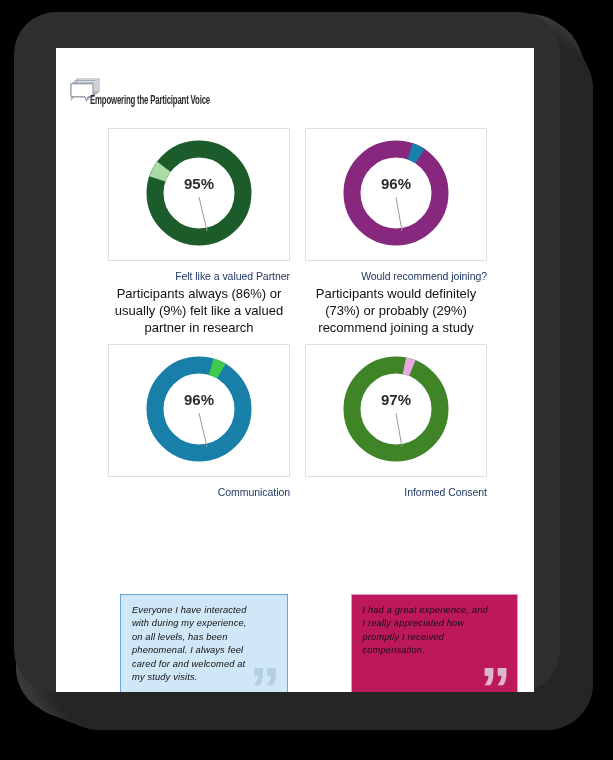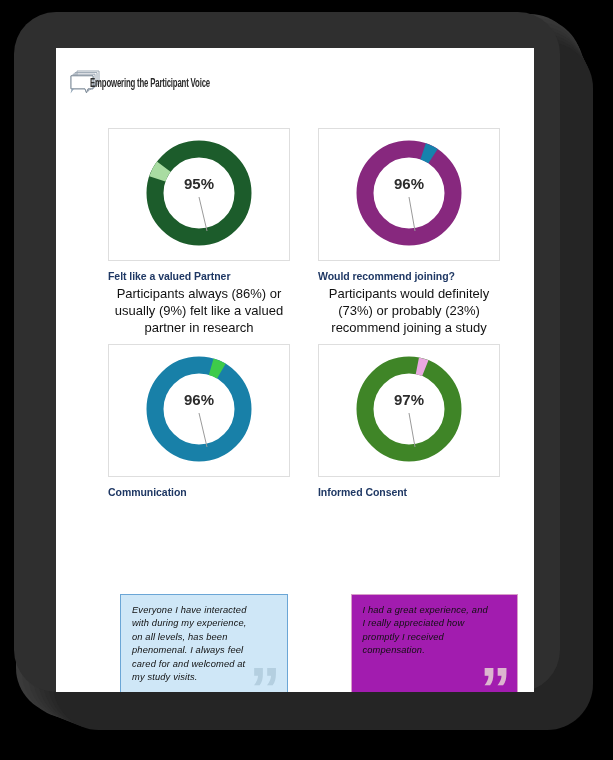--- a/index.html
+++ b/index.html
@@ -55,23 +55,23 @@
     height: 644px;
     background: #ffffff;
     box-sizing: border-box;
     overflow: hidden;
   }
 
   
   #logo {
     position: absolute;
     left: 12px;
-    top: 20px;
+    top: 27px;
     display: flex;
-    align-items: center;
+    align-items: flex-end;
     height: 30px;
   }
   #logo .logo-mark {
     width: 36px;
     height: 28px;
     position: relative;
     flex: 0 0 auto;
   }
   #logo .logo-text {
     font-family: "Liberation Sans", sans-serif;
@@ -98,42 +98,42 @@
 
   
   .chart-grid {
     position: absolute;
     left: 52px;
     top: 80px;
     width: 382px;
   }
   .chart-row {
     display: flex;
-    gap: 28px;
+    gap: 15px;
     margin-bottom: 8px;
   }
   .chart-cell {
     width: 182px;
   }
   .chart-box {
     width: 182px;
     height: 133px;
     border: 1px solid #dedede;
     box-sizing: border-box;
     background: #fff;
     display: flex;
     align-items: center;
     justify-content: center;
   }
   .chart-box svg { display: block; }
 
   .cap-title {
-    text-align: left;
+    text-align: right;
     font-size: 10.5px;
-    font-weight: 700;
+    font-weight: 400;
     color: #1f3864;
     margin-top: 9px;
     letter-spacing: -0.05px;
   }
   .cap-body {
     text-align: center;
     font-size: 13px;
     color: #111111;
     line-height: 1.32;
     margin-top: 3px;
@@ -156,21 +156,21 @@
     box-sizing: border-box;
     padding: 9px 27px 9px 11px;
     overflow: hidden;
     margin-left: 48px;
   }
   .quote-blue {
     background: #cfe7f7;
     border: 1px solid #6ba6d6;
   }
   .quote-pink {
-    background: #a21caf;
+    background: #be185d;
     border: 1px solid #d79ec9;
   }
   .quote-text {
     position: relative;
     z-index: 2;
     font-size: 9.3px;
     font-style: italic;
     line-height: 1.45;
     color: #101010;
     letter-spacing: 0.15px;
@@ -251,21 +251,21 @@
         <div class="chart-cell">
           <div class="chart-box">
             <svg width="128" height="124" viewBox="0 0 128 124" role="img">
               <circle cx="64" cy="60" r="44" fill="none" stroke="#87287e" stroke-width="17"></circle>
               <circle cx="64" cy="60" r="44" fill="none" stroke="#1582ad" stroke-width="17" stroke-dasharray="11 265.4" stroke-dashoffset="262" transform="rotate(-90 64 60)"></circle>
               <line class="leader" x1="64" y1="64" x2="70" y2="98"></line>
               <text class="donut-label" x="64" y="56" text-anchor="middle">96%</text>
             </svg>
           </div>
           <div class="cap-title">Would recommend joining?</div>
-          <div class="cap-body">Participants would definitely (73%) or probably (23%) recommend joining a study</div>
+          <div class="cap-body">Participants would definitely (73%) or probably (29%) recommend joining a study</div>
         </div>
 
       </div>
 
       <div class="chart-row">
 
         <div class="chart-cell">
           <div class="chart-box">
             <svg width="128" height="124" viewBox="0 0 128 124" role="img">
               <circle cx="64" cy="60" r="44" fill="none" stroke="#1880a8" stroke-width="17"></circle>

